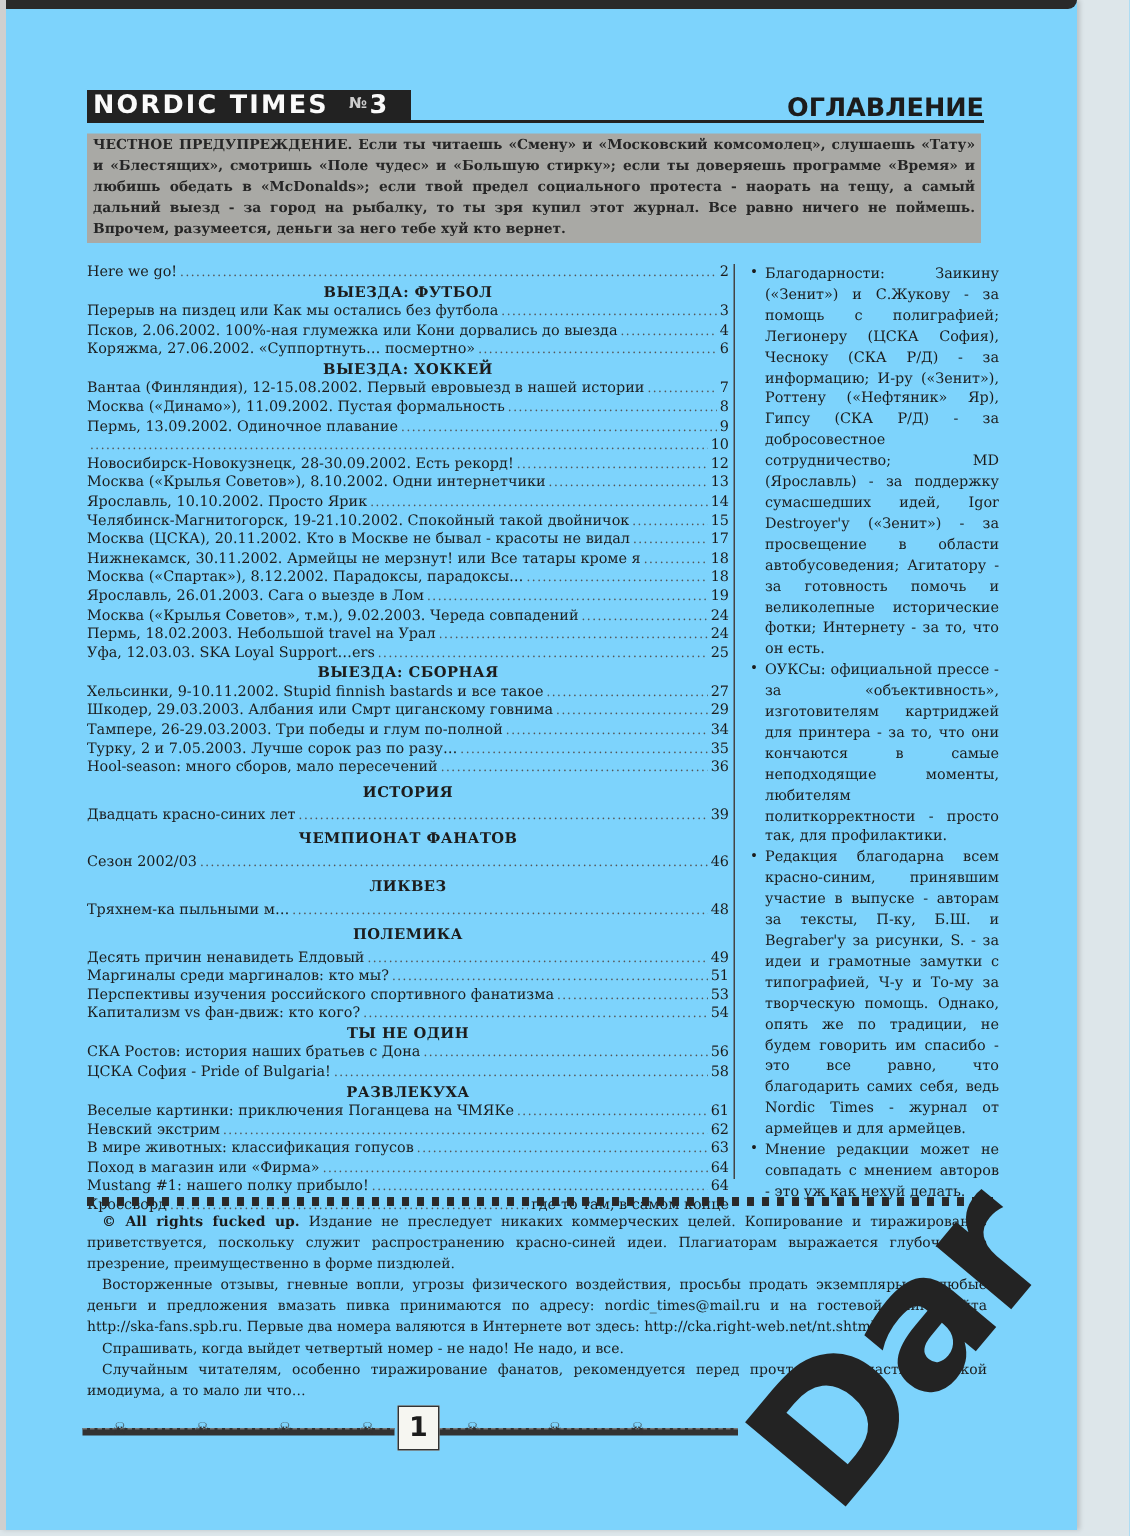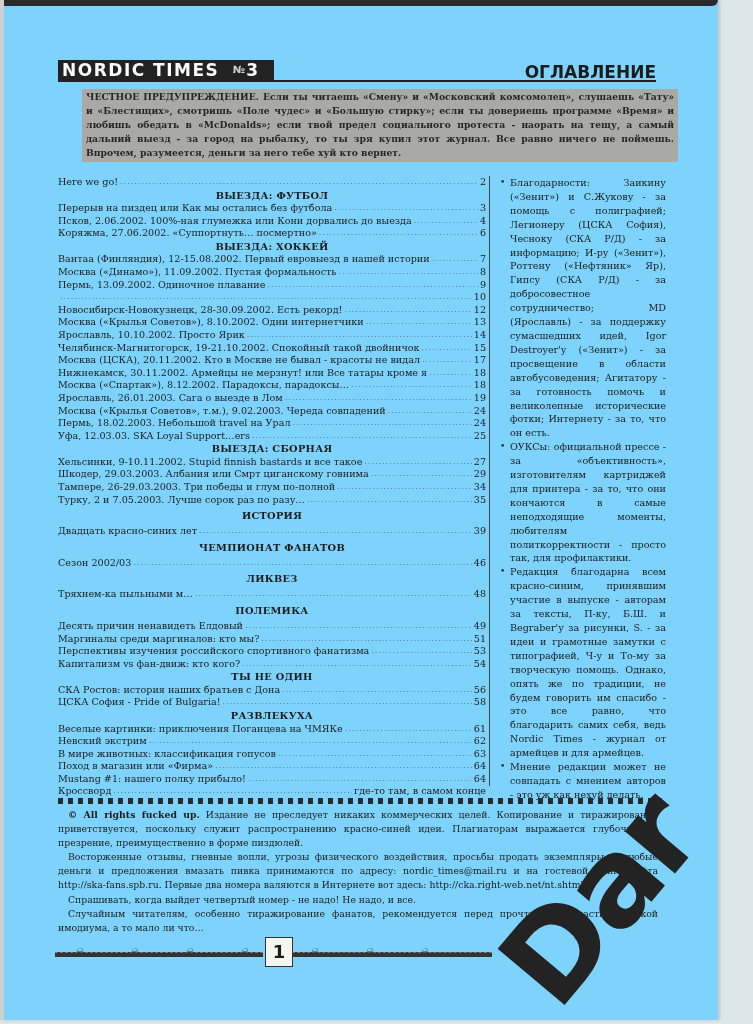--- a/index.html
+++ b/index.html
@@ -28,21 +28,21 @@
   .mast-title .num-sign { font-size: 10px; vertical-align: top; opacity: .8; }
   .mast-right {
     position: absolute; right: 0; top: 2px;
     font-family: "DejaVu Sans", sans-serif; font-weight: bold; font-size: 17px; letter-spacing: 0px;
   }
 
   .warning {
     position: absolute; left: 58px; top: 89px; width: 596px; height: 73px;
     background: #a9a9a5;
     font-family: "DejaVu Serif", serif; font-size: 9.2px; line-height: 14.1px;
-    text-align: justify; padding: 1px 4px; box-sizing: border-box; color: #262626; font-weight: bold; margin-left: 24px;
+    text-align: justify; padding: 1px 4px; box-sizing: border-box; color: #262626; font-weight: bold;
   }
 
   .toc {
     position: absolute; left: 58px; top: 176px; width: 428px;
     font-family: "DejaVu Serif", serif; font-size: 9.6px;
   }
   .toc-vline { position: absolute; left: 489px; top: 176px; width: 1px; height: 610px; background: #444; }
   .toc-row { display: flex; align-items: center; height: 12.6px; line-height: 12.6px; white-space: nowrap; }
   .toc-row .t { flex: 0 0 auto; }
   .toc-row .dots { flex: 1 1 auto; overflow: hidden; margin: 0 2px; color: #555; font-size: 8px; letter-spacing: 1px; }
@@ -224,20 +224,25 @@
       </div>
       <div class="toc-row">
         <span class="t">Тампере, 26-29.03.2003. Три победы и глум по-полной</span>
         <span class="dots"></span>
         <span class="p">34</span>
       </div>
       <div class="toc-row">
         <span class="t">Турку, 2 и 7.05.2003. Лучше сорок раз по разу…</span>
         <span class="dots"></span>
         <span class="p">35</span>
+      </div>
+      <div class="toc-row">
+        <span class="t">Hool-season: много сборов, мало пересечений</span>
+        <span class="dots"></span>
+        <span class="p">36</span>
       </div>
       <div class="toc-section tall">ИСТОРИЯ</div>
       <div class="toc-row">
         <span class="t">Двадцать красно-синих лет</span>
         <span class="dots"></span>
         <span class="p">39</span>
       </div>
       <div class="toc-section tall">ЧЕМПИОНАТ ФАНАТОВ</div>
       <div class="toc-row">
         <span class="t">Сезон 2002/03</span>

